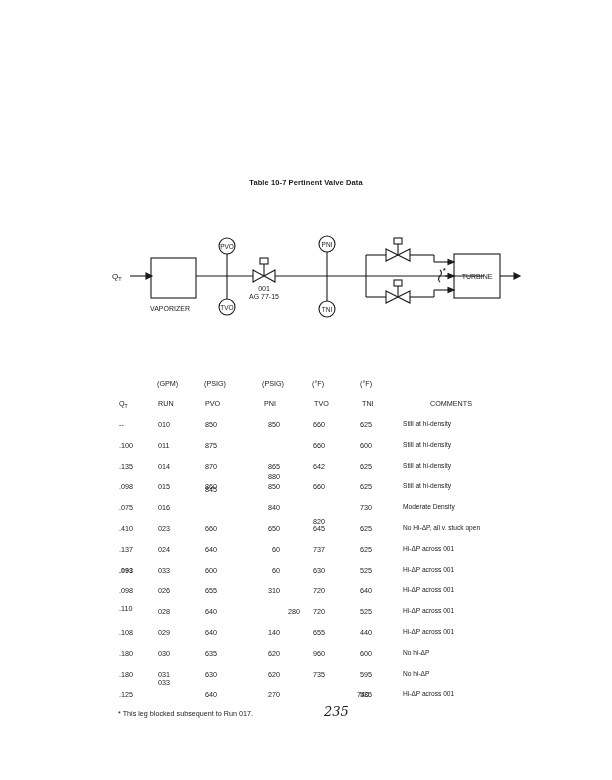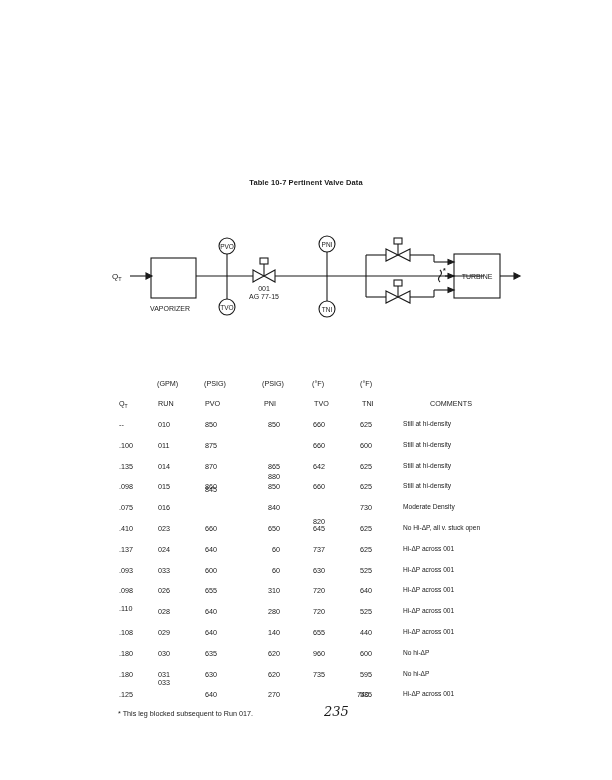--- a/index.html
+++ b/index.html
@@ -162,42 +162,42 @@
       <div>
         <div class="cell" style="top: 544.8px; left: 119px;">.137</div>
         <div class="cell" style="top: 544.8px; left: 158px;">024</div>
         <div class="cell" style="top: 544.8px; left: 205px;">640</div>
         <div class="cell" style="top: 544.8px; right: 332px;">60</div>
         <div class="cell" style="top: 544.8px; left: 313px;">737</div>
         <div class="cell" style="top: 544.8px; left: 360px;">625</div>
         <div class="cell" style="top: 544.8px; left: 403px; font-size: 6.6px;">Hi-ΔP across 001</div>
       </div>
       <div>
-        <div class="cell" style="top: 565.6px; left: 119px;">.093</div>
+        <div class="cell" style="top: 565.6px; left: 119px; font-weight: bold;">.093</div>
         <div class="cell" style="top: 565.6px; left: 158px;">033</div>
         <div class="cell" style="top: 565.6px; left: 205px;">600</div>
         <div class="cell" style="top: 565.6px; right: 332px;">60</div>
         <div class="cell" style="top: 565.6px; left: 313px;">630</div>
         <div class="cell" style="top: 565.6px; left: 360px;">525</div>
         <div class="cell" style="top: 565.6px; left: 403px; font-size: 6.6px;">Hi-ΔP across 001</div>
       </div>
       <div>
         <div class="cell" style="top: 586.4px; left: 119px;">.098</div>
         <div class="cell" style="top: 586.4px; left: 158px;">026</div>
         <div class="cell" style="top: 586.4px; left: 205px;">655</div>
         <div class="cell" style="top: 586.4px; right: 332px;">310</div>
         <div class="cell" style="top: 586.4px; left: 313px;">720</div>
         <div class="cell" style="top: 586.4px; left: 360px;">640</div>
         <div class="cell" style="top: 586.4px; left: 403px; font-size: 6.6px;">Hi-ΔP across 001</div>
       </div>
       <div>
         <div class="cell" style="top: 604px; left: 119px;">.110</div>
         <div class="cell" style="top: 607.2px; left: 158px;">028</div>
         <div class="cell" style="top: 607.2px; left: 205px;">640</div>
-        <div class="cell" style="top: 607.2px; right: 332px;">280</div>
+        <div class="cell" style="top: 607.2px; right: 312px;">280</div>
         <div class="cell" style="top: 607.2px; left: 313px;">720</div>
         <div class="cell" style="top: 607.2px; left: 360px;">525</div>
         <div class="cell" style="top: 607.2px; left: 403px; font-size: 6.6px;">Hi-ΔP across 001</div>
       </div>
       <div>
         <div class="cell" style="top: 628px; left: 119px;">.108</div>
         <div class="cell" style="top: 628px; left: 158px;">029</div>
         <div class="cell" style="top: 628px; left: 205px;">640</div>
         <div class="cell" style="top: 628px; right: 332px;">140</div>
         <div class="cell" style="top: 628px; left: 313px;">655</div>

